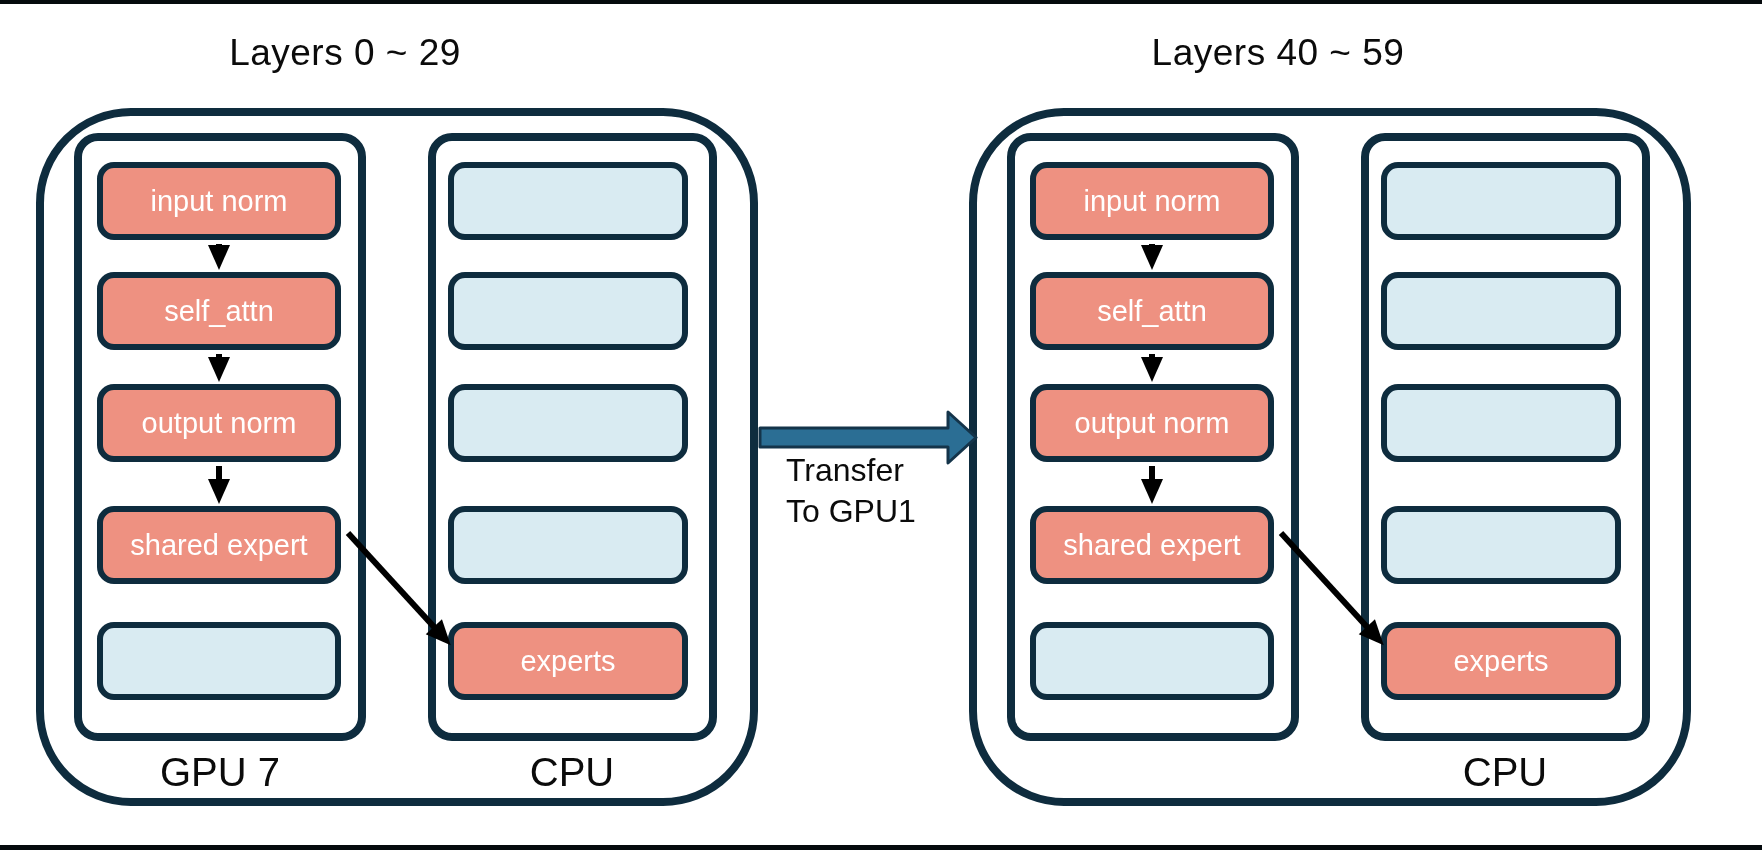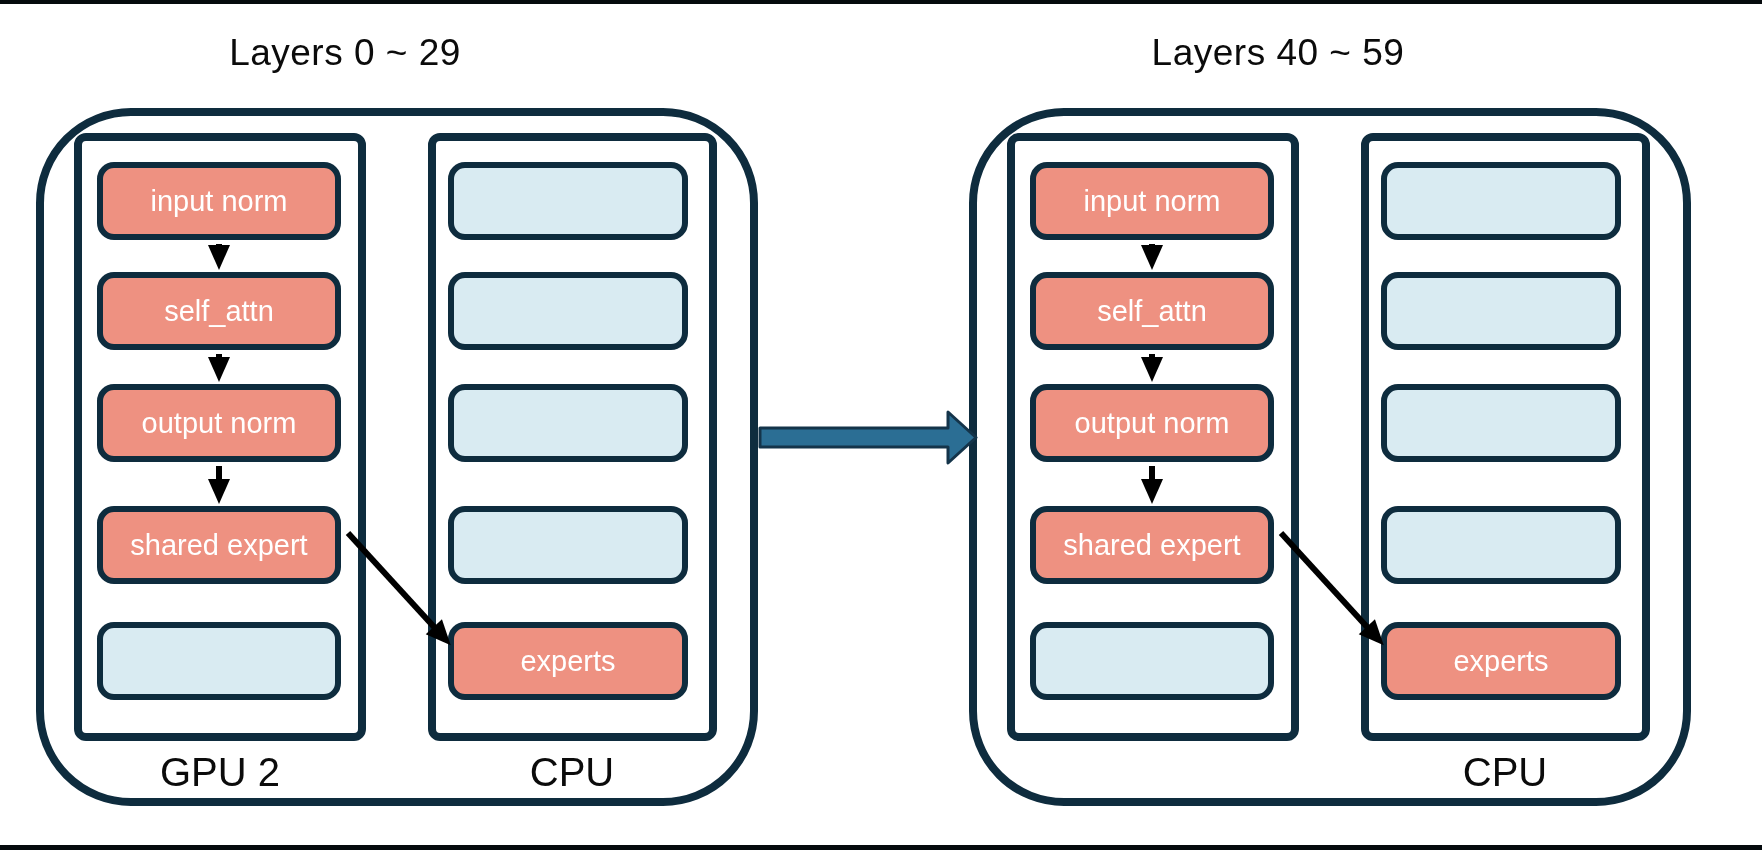--- a/index.html
+++ b/index.html
@@ -19,21 +19,21 @@
     text-align:center;font-size:37px;color:#0b0b0b;
     letter-spacing:0.5px;white-space:nowrap;
   }
   .outer-container{
     position:absolute;top:108px;width:722px;height:698px;
     border:8px solid #0e2c3e;border-radius:95px;
     background:#ffffff;box-sizing:border-box;
   }
   .column{
     position:absolute;top:133px;width:292px;height:608px;
-    border:8px solid #0e2c3e;border-radius:12px;
+    border:8px solid #0e2c3e;border-radius:24px;
     background:#ffffff;box-sizing:border-box;
   }
   .layer-box{
     position:absolute;height:78px;box-sizing:border-box;
     border:6px solid #0e2c3e;border-radius:17px;
     display:flex;align-items:center;justify-content:center;
     font-size:29px;color:#ffffff;white-space:nowrap;
   }
   .layer-box.salmon{background:#ee9181;}
   .layer-box.blue{background:#d9ebf2;}
@@ -65,41 +65,45 @@
       <div class="layer-box salmon" style="top: 365px; left: 15px; width: 244px;">shared expert</div>
       <div class="layer-box blue" style="top: 481px; left: 15px; width: 244px;"></div>
     </div>
   <div class="column" style="left:428px;width:289px;" id="col-0-cpu">
       <div class="layer-box blue" style="top: 21px; left: 12px; width: 240px;"></div>
       <div class="layer-box blue" style="top: 131px; left: 12px; width: 240px;"></div>
       <div class="layer-box blue" style="top: 243px; left: 12px; width: 240px;"></div>
       <div class="layer-box blue" style="top: 365px; left: 12px; width: 240px;"></div>
       <div class="layer-box salmon" style="top: 481px; left: 12px; width: 240px;">experts</div>
     </div>
-  <div class="device-label" style="left:100px;">GPU 2</div>
+  <div class="device-label" style="left:100px;">GPU 7</div>
   <div class="device-label" style="left:452px;">CPU</div>
 
   <div class="group-title" style="left:1078px;">Layers 40 ~ 59</div>
   <div class="outer-container" style="left:969px;"></div>
   <div class="column" style="left:1007px;" id="col-1-gpu">
       <div class="layer-box salmon" style="top: 21px; left: 15px; width: 244px;">input norm</div>
       <div class="layer-box salmon" style="top: 131px; left: 15px; width: 244px;">self_attn</div>
       <div class="layer-box salmon" style="top: 243px; left: 15px; width: 244px;">output norm</div>
       <div class="layer-box salmon" style="top: 365px; left: 15px; width: 244px;">shared expert</div>
       <div class="layer-box blue" style="top: 481px; left: 15px; width: 244px;"></div>
     </div>
   <div class="column" style="left:1361px;width:289px;" id="col-1-cpu">
       <div class="layer-box blue" style="top: 21px; left: 12px; width: 240px;"></div>
       <div class="layer-box blue" style="top: 131px; left: 12px; width: 240px;"></div>
       <div class="layer-box blue" style="top: 243px; left: 12px; width: 240px;"></div>
       <div class="layer-box blue" style="top: 365px; left: 12px; width: 240px;"></div>
       <div class="layer-box salmon" style="top: 481px; left: 12px; width: 240px;">experts</div>
     </div>
   <div class="device-label" style="left:1385px;">CPU</div>
 
+  <div id="transfer-label">
+    <div>Transfer</div>
+    <div>To GPU1</div>
+  </div>
 
   <svg id="arrow-layer" width="1762" height="850" viewBox="0 0 1762 850">
     <defs>
       <marker id="ah" markerUnits="userSpaceOnUse" markerWidth="32" markerHeight="30" refX="20" refY="14" orient="auto">
         <path d="M2,3 L27,14 L2,25 Z" fill="#000000"></path>
       </marker>
     </defs>
 
     <g stroke="#000000" stroke-width="6">
       <line x1="219" y1="244" x2="219" y2="263" marker-end="url(#ah)"></line>

